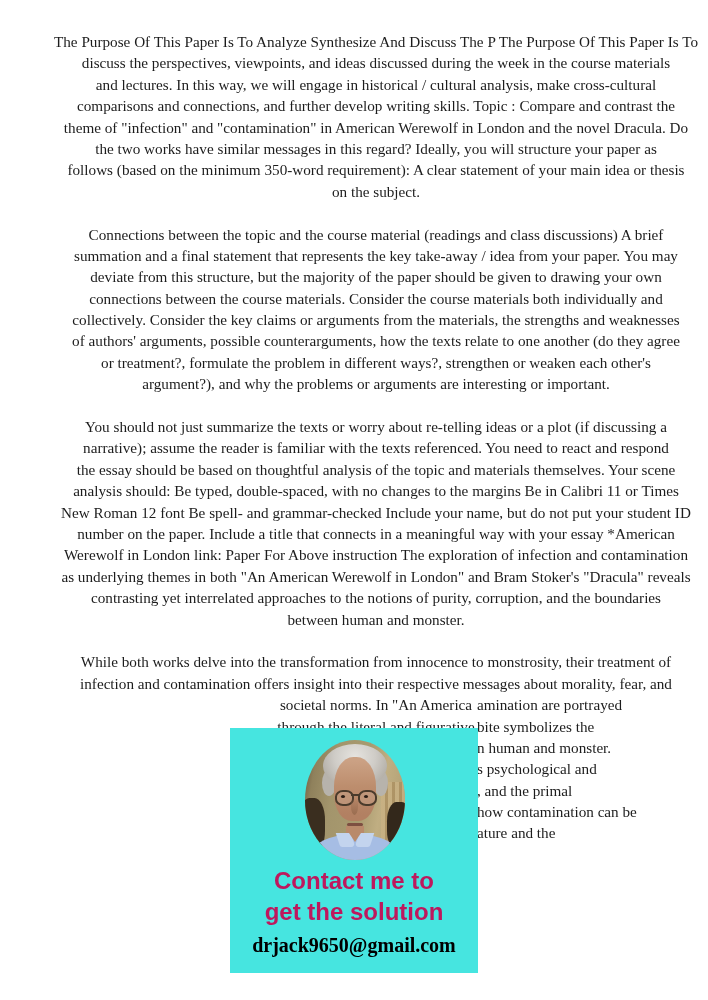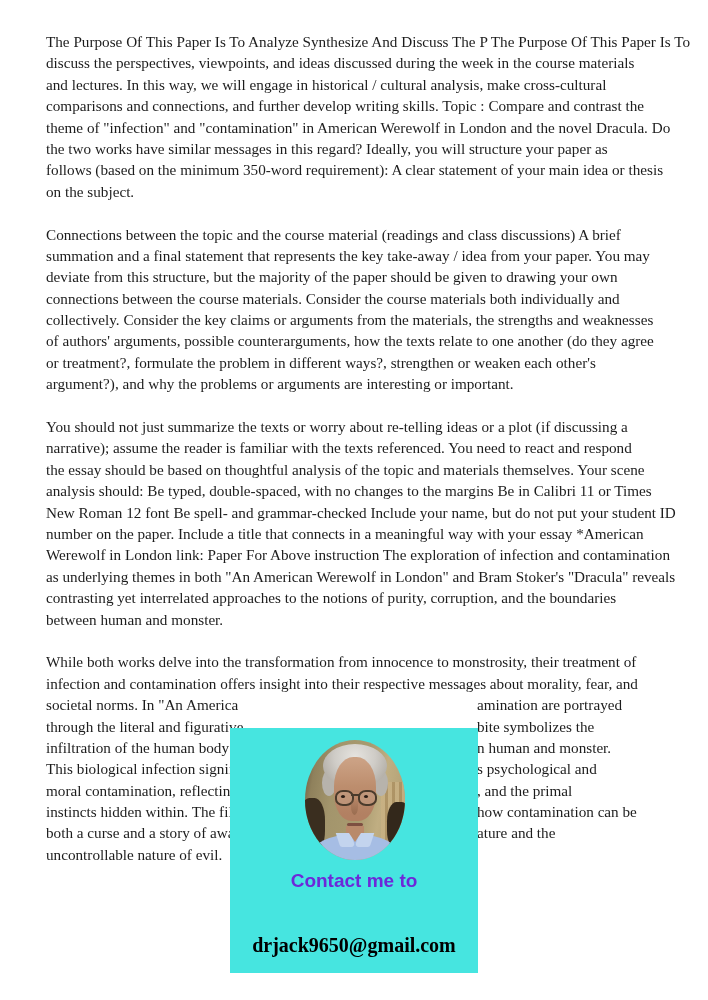--- a/index.html
+++ b/index.html
@@ -2,21 +2,21 @@
 <html><head>
 <meta charset="utf-8">
 <style>
   html,body { margin:0; padding:0; background:#ffffff; }
   .page {
     position:relative; width:708px; height:1000px; background:#ffffff;
     overflow:hidden; font-family:"Liberation Serif", serif;
   }
   .doc {
     position:absolute; left:46px; top:31px; width:660px;
-    font-size:15.2px; line-height:21.4px; color:#1c1c1c;
+    font-size:15.2px; line-height:21.4px; color:#1c1c1c;text-align:center;
   }
   .doc .para { margin:0 0 21.4px 0; }
   .line { white-space:nowrap; height:21.4px; }
   .splitline { position:relative; white-space:nowrap; height:21.4px; }
   .splitline .rightfrag { position:absolute; left:431px; top:0; white-space:nowrap; }
 
   
   .ad {
     position:absolute; left:230px; top:728px; width:248px; height:245px;
     background:#46E5E0; z-index:10;
@@ -52,21 +52,21 @@
   .collar-l { position:absolute; left:33px; top:93px; width:15px; height:14px; background:#c3d4ee;
     transform:skewX(18deg); border-radius:0 0 4px 2px; }
   .collar-r { position:absolute; left:52px; top:93px; width:15px; height:14px; background:#c3d4ee;
     transform:skewX(-18deg); border-radius:0 0 2px 4px; }
   .collar-v { position:absolute; left:44px; top:93px; width:0; height:0;
     border-left:6px solid transparent; border-right:6px solid transparent; border-top:9px solid #b98a6b; }
 
   .ad-contact {
     position:absolute; left:0; top:137px; width:100%; text-align:center;
     font-family:"Liberation Sans", sans-serif; font-weight:700;
-    font-size:19px; line-height:31px; color:#6d28d9; letter-spacing:0;
+    font-size:24px; line-height:31px; color:#be185d; letter-spacing:0;
   }
   .ad-email {
     position:absolute; left:0; top:202px; width:100%; text-align:center;
     font-family:"Liberation Serif", serif; font-weight:700;
     font-size:20px; line-height:30px; color:#000000;
   }
 </style>
 </head>
 <body>
 
@@ -164,19 +164,20 @@
       <div class="mouth"></div>
       <div class="neck"></div>
       <div class="shirt"></div>
       <div class="collar-l"></div>
       <div class="collar-r"></div>
       <div class="collar-v"></div>
     </div>
 
     <div class="ad-contact">
       <div>Contact me to</div>
+      <div>get the solution</div>
     </div>
 
     <div class="ad-email">drjack9650@gmail.com</div>
 
   </div>
 
 </div>
 
 </body></html>

